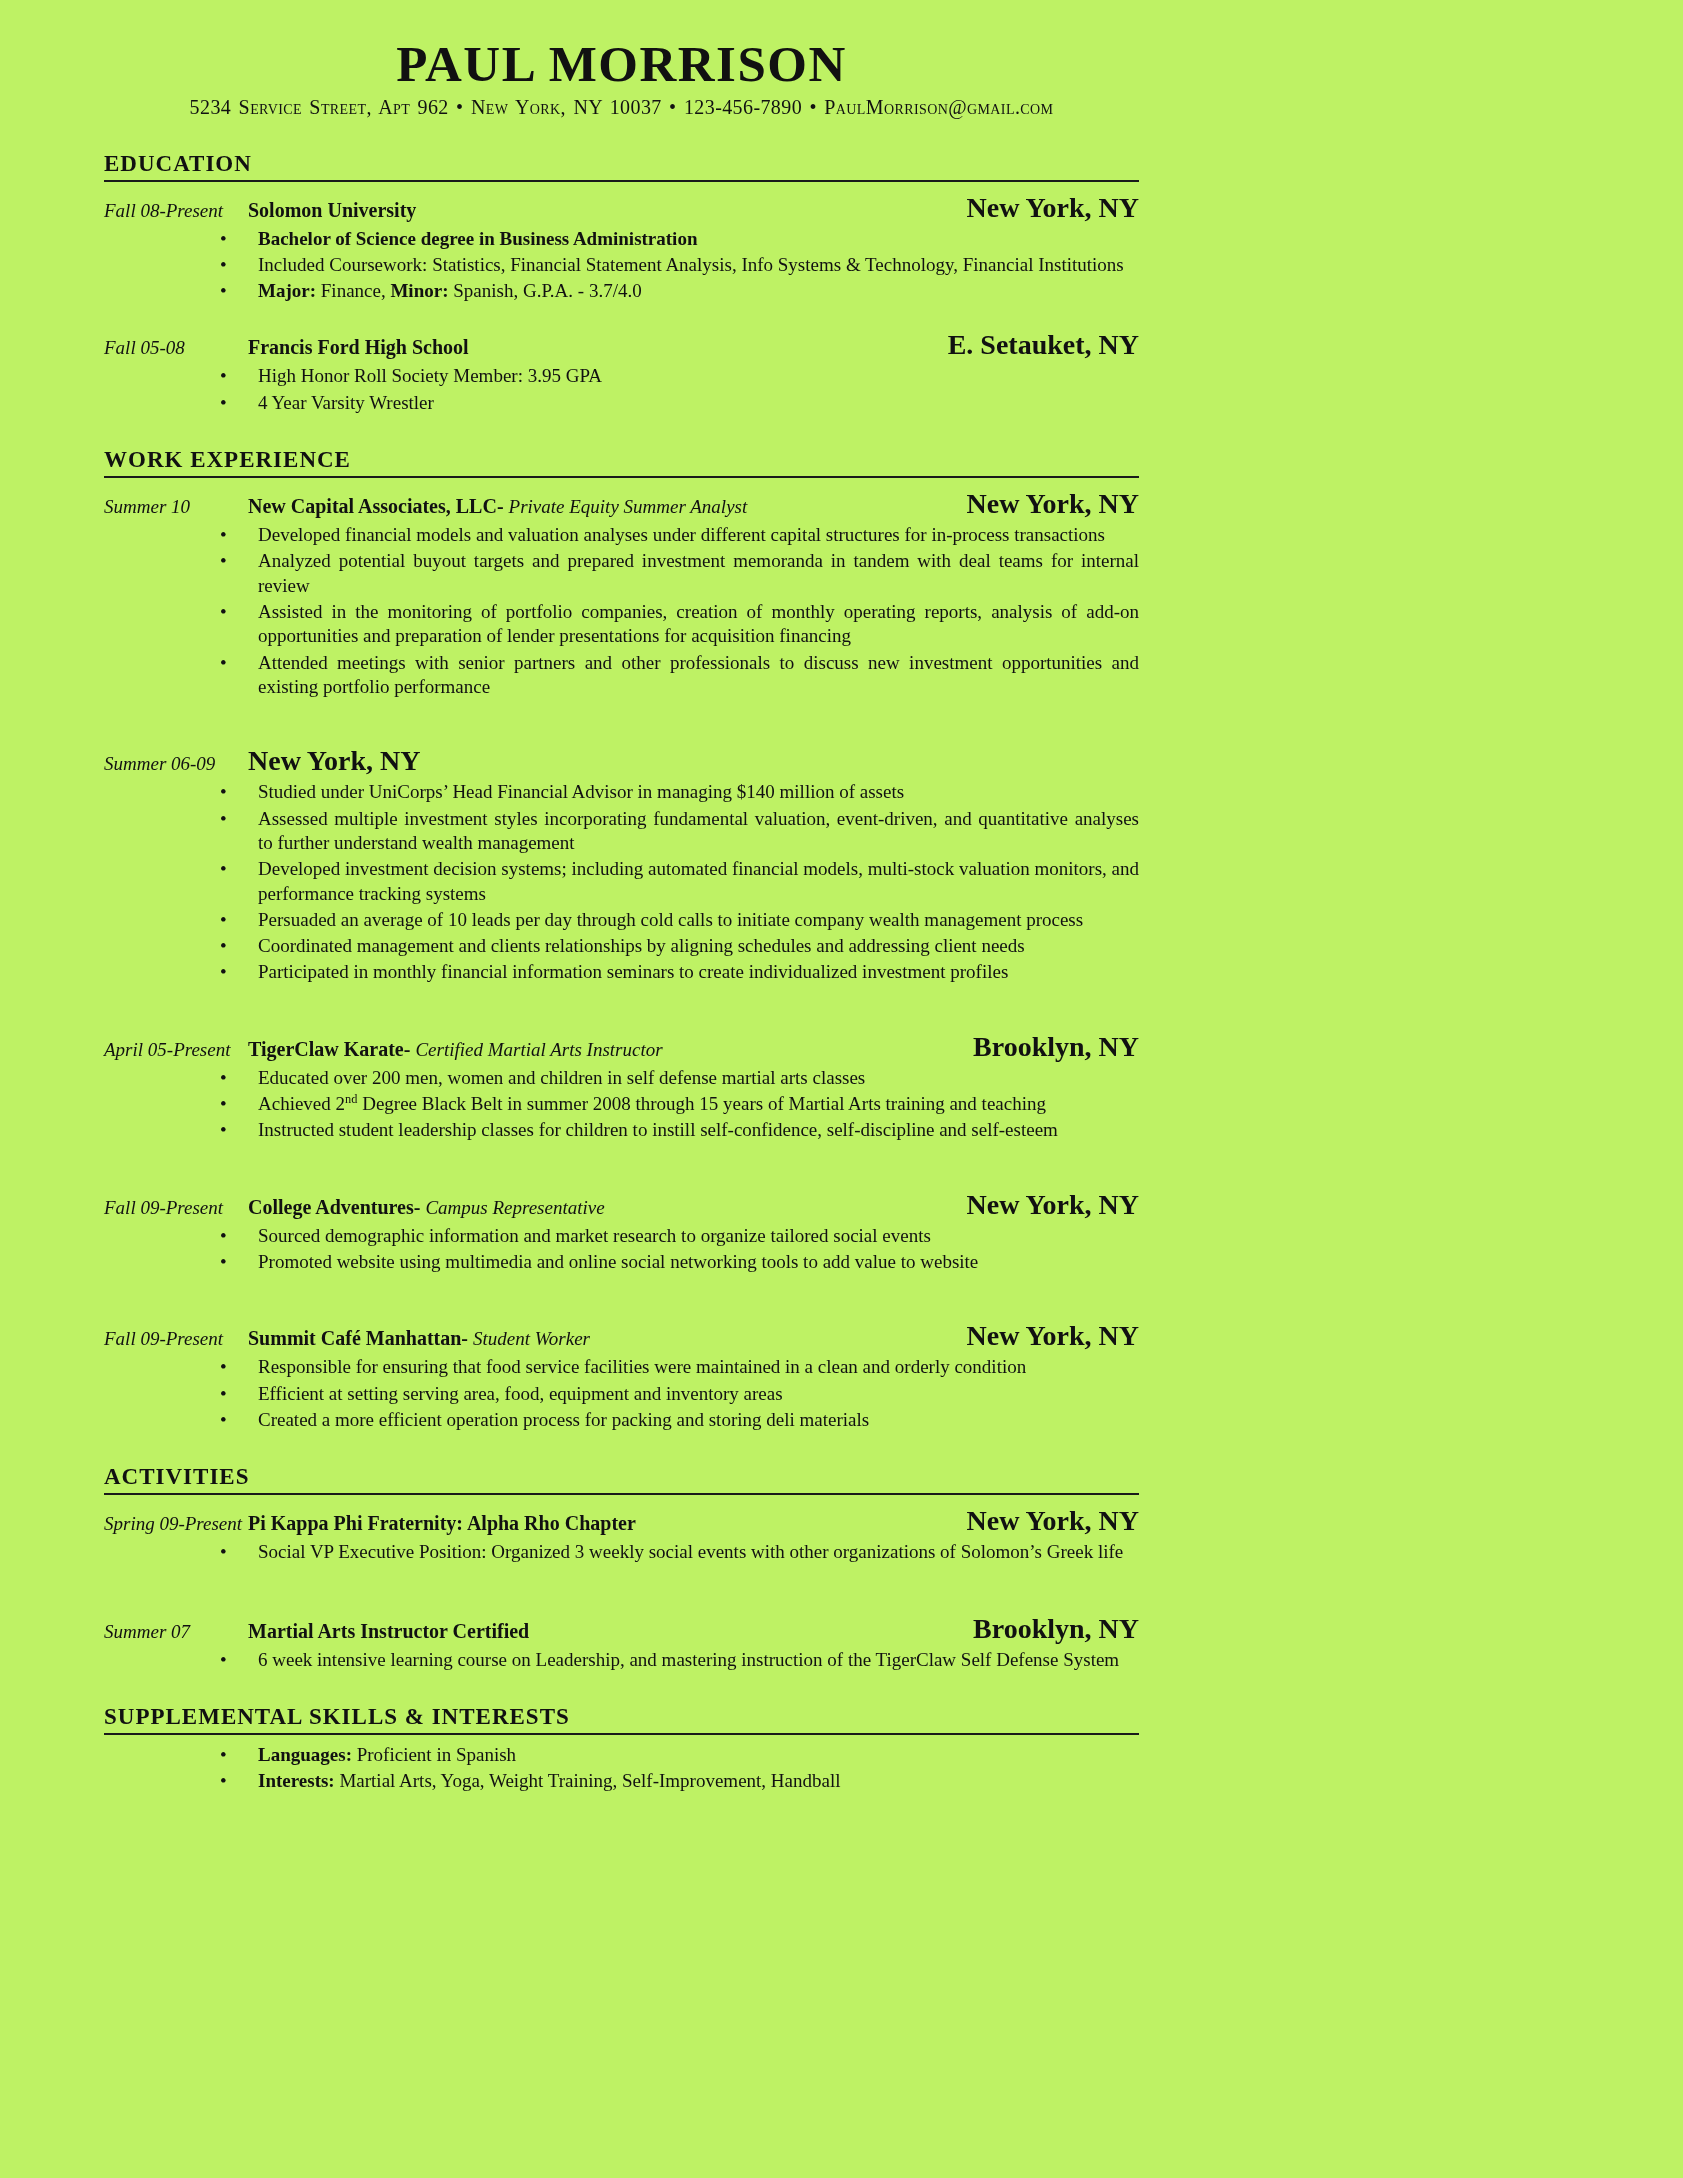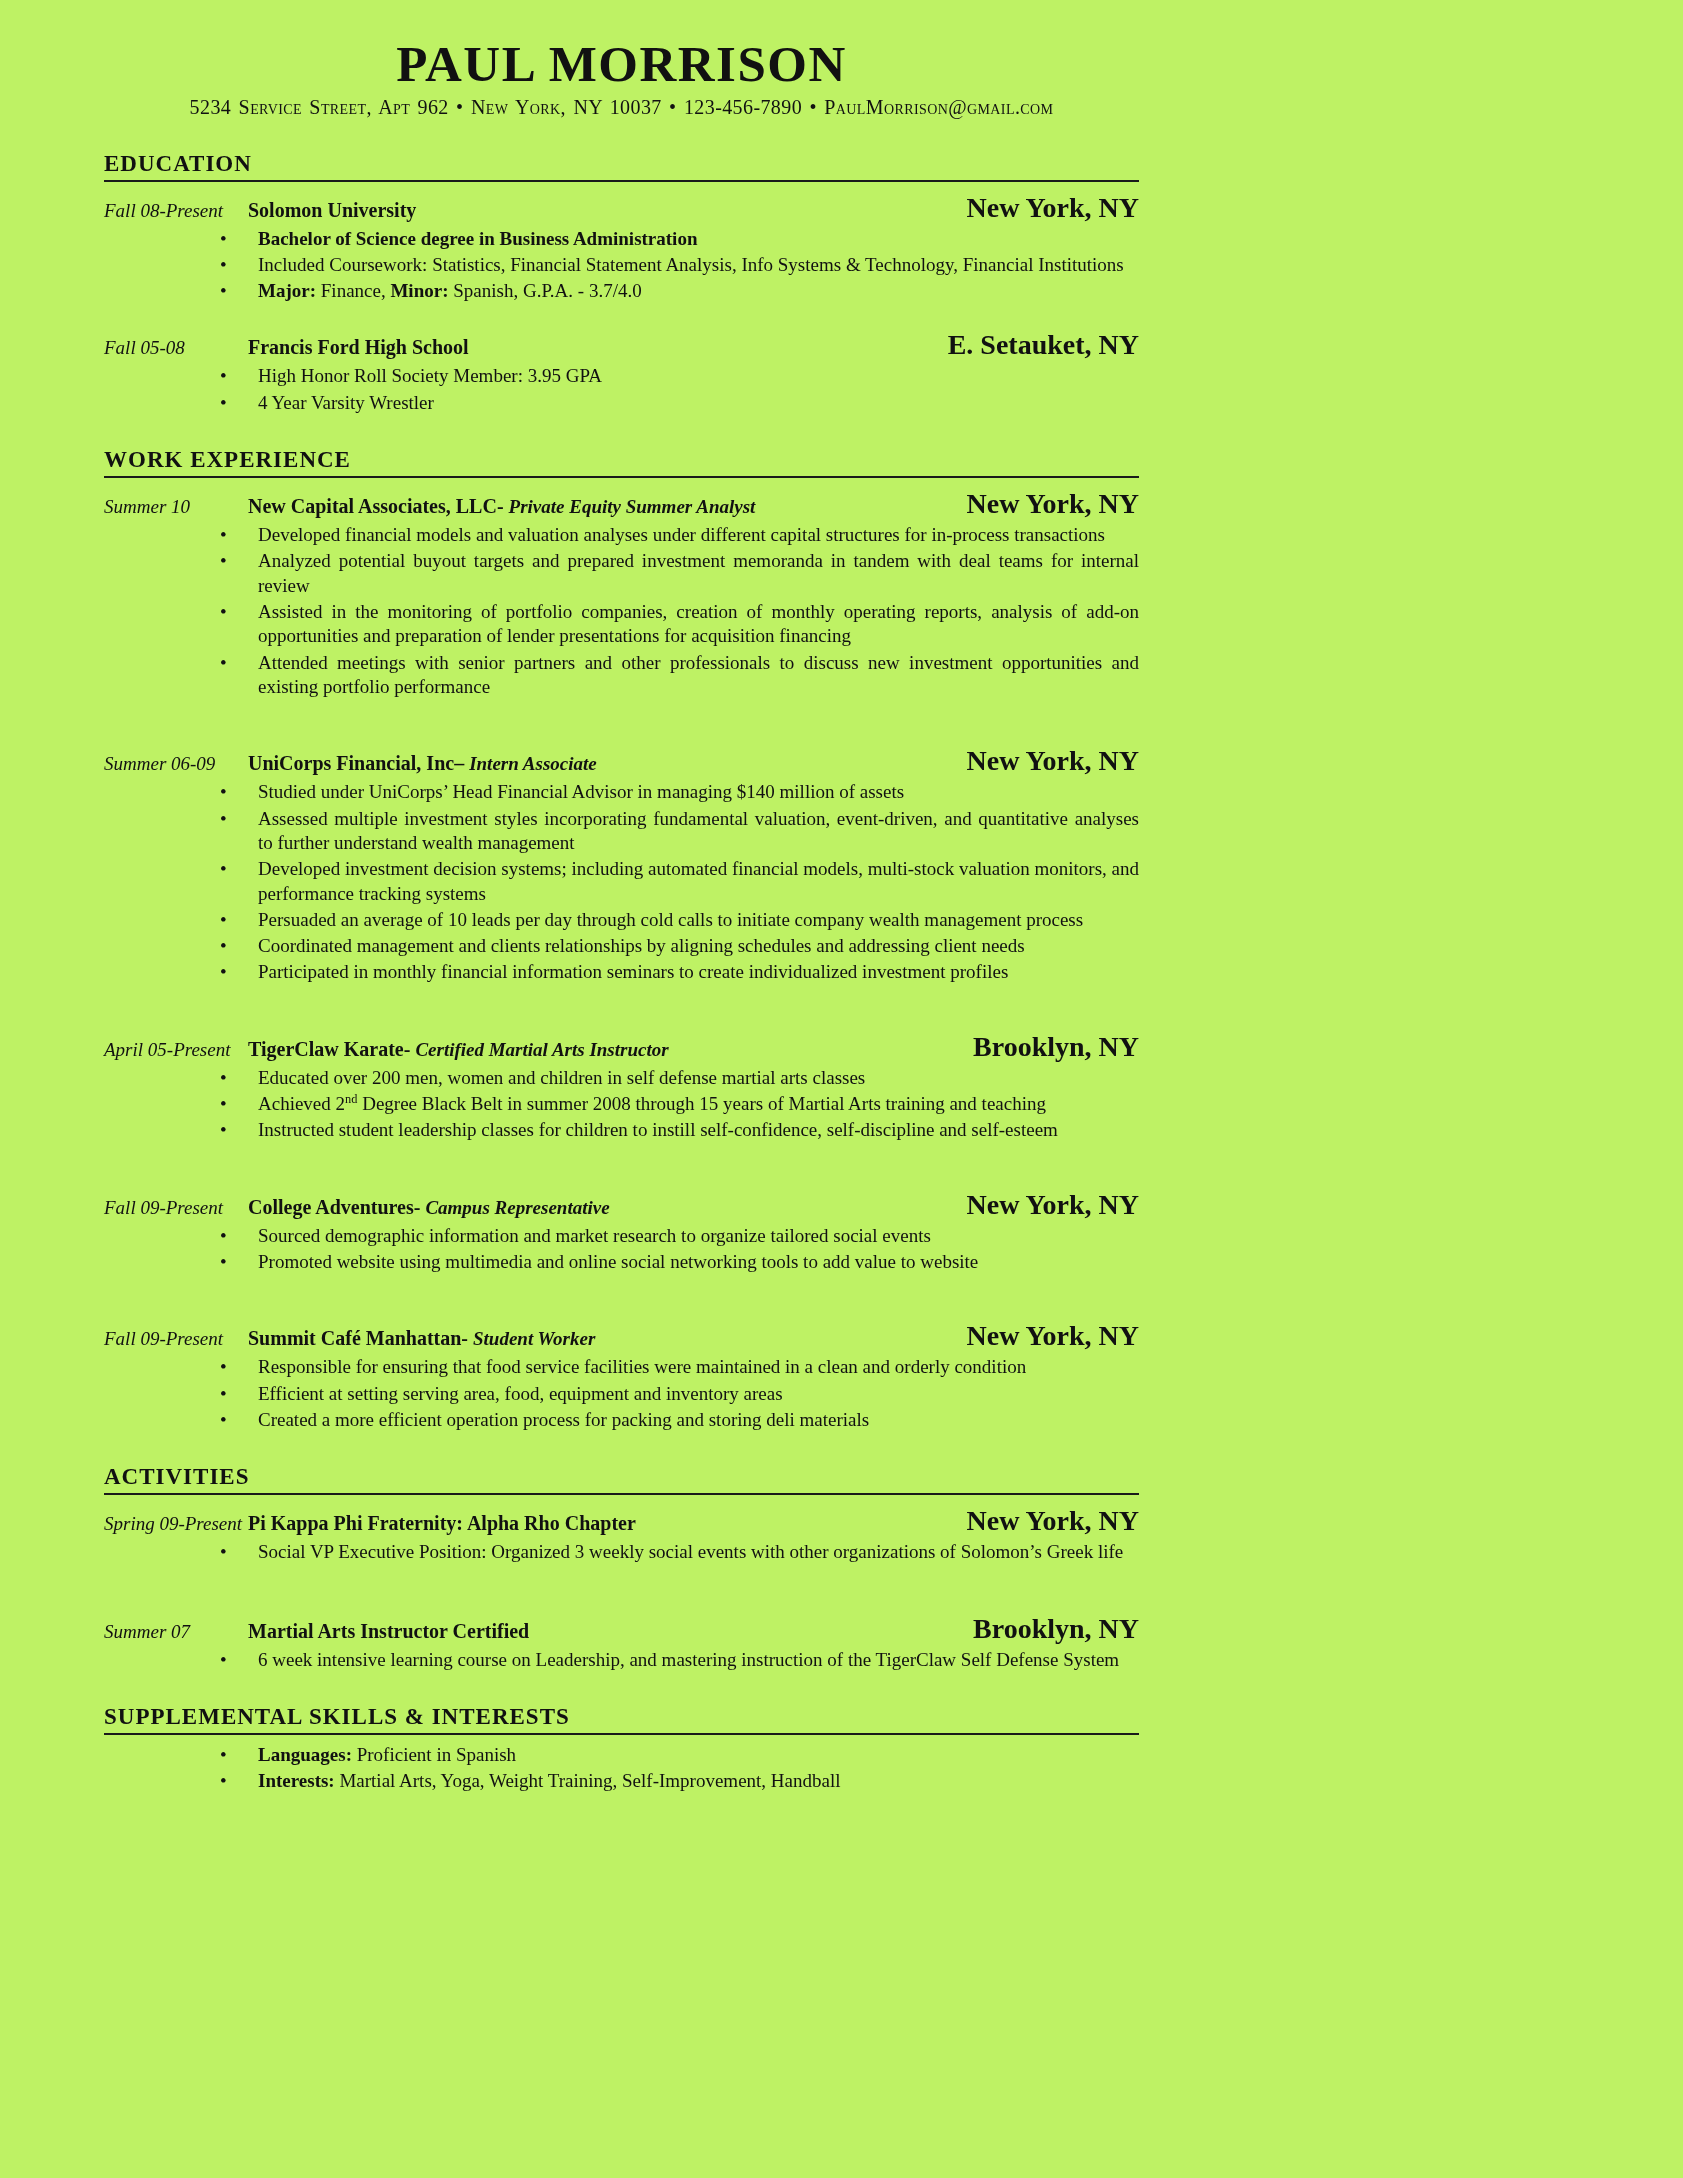--- a/index.html
+++ b/index.html
@@ -78,21 +78,21 @@
     white-space: nowrap;
   }
   .entry-title {
     font-size: 20px;
   }
   .entry-title .org {
     font-weight: 700;
   }
   .entry-title .role {
     font-style: italic;
-    font-weight: 700;
+    font-weight: 400;
     font-size: 19px;
   }
   .entry-loc {
     font-weight: 700;
     font-size: 28px;
   }
   ul.bullets {
     list-style: none;
     margin: 2px 0 0 116px;
     padding: 0;
@@ -162,21 +162,20 @@
             <ul class="bullets">
               <li>Developed financial models and valuation analyses under different capital structures for in-process transactions</li>
               <li>Analyzed potential buyout targets and prepared investment memoranda in tandem with deal teams for internal review</li>
               <li>Assisted in the monitoring of portfolio companies, creation of monthly operating reports, analysis of add-on opportunities and preparation of lender presentations for acquisition financing</li>
               <li>Attended meetings with senior partners and other professionals to discuss new investment opportunities and existing portfolio performance</li>
             </ul>
           </div>
           <div class="entry">
             <div class="entry-head">
               <span class="entry-date">Summer 06-09</span>
-              <span class="entry-title"><b class="org">UniCorps Financial, Inc–</b> <i class="role">Intern Associate</i></span>
               <span class="entry-loc">New York, NY</span>
             </div>
             <ul class="bullets">
               <li>Studied under UniCorps’ Head Financial Advisor in managing $140 million of assets</li>
               <li>Assessed multiple investment styles incorporating fundamental valuation, event-driven, and quantitative analyses to further understand wealth management</li>
               <li>Developed investment decision systems; including automated financial models, multi-stock valuation monitors, and performance tracking systems</li>
               <li>Persuaded an average of 10 leads per day through cold calls to initiate company wealth management process</li>
               <li>Coordinated management and clients relationships by aligning schedules and addressing client needs</li>
               <li>Participated in monthly financial information seminars to create individualized investment profiles</li>
             </ul>

